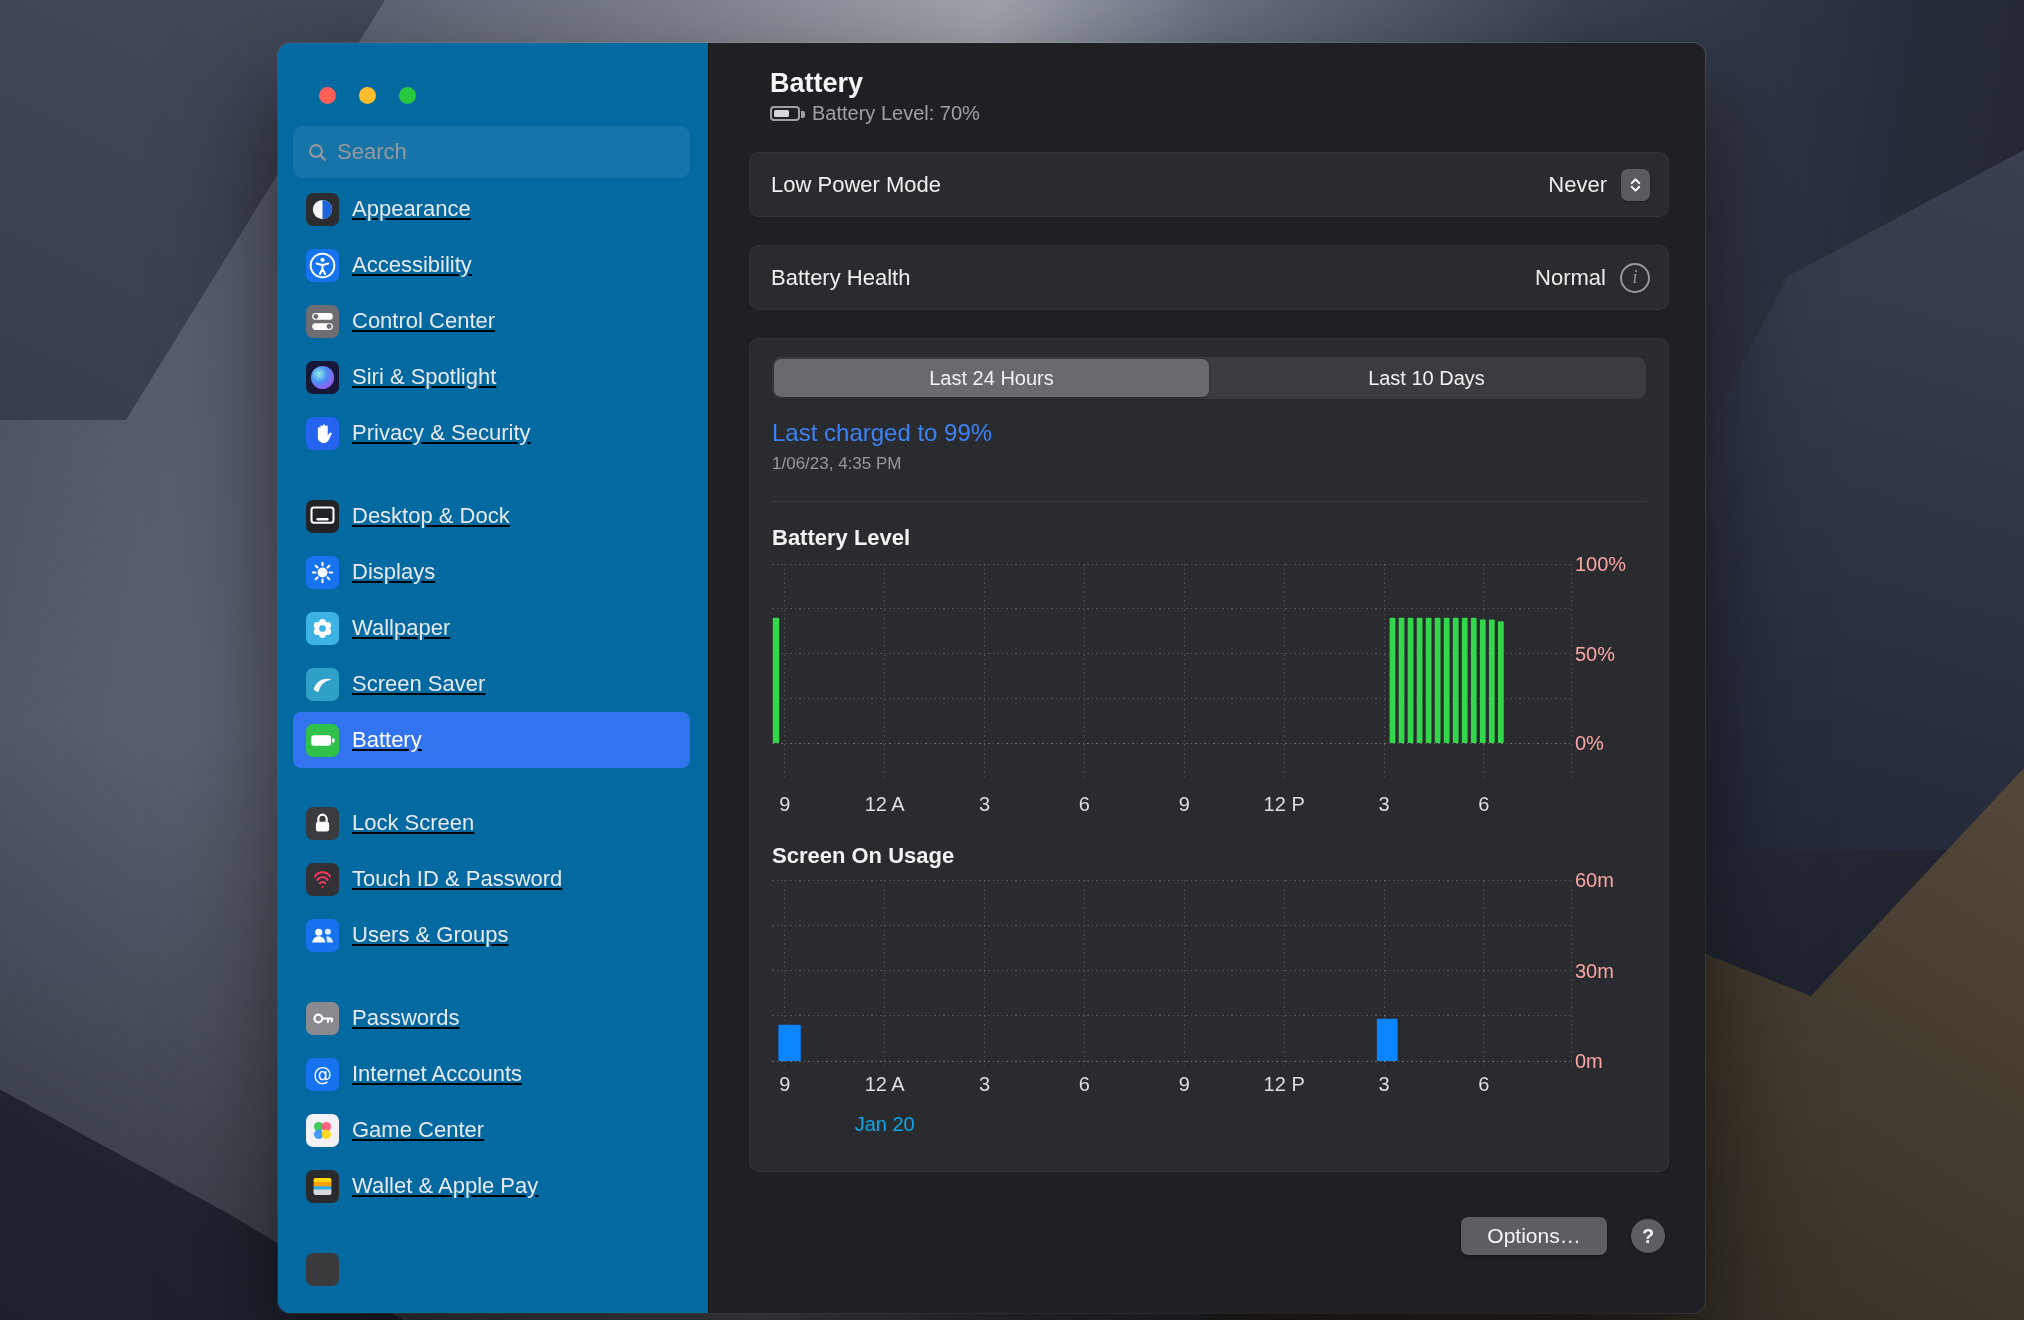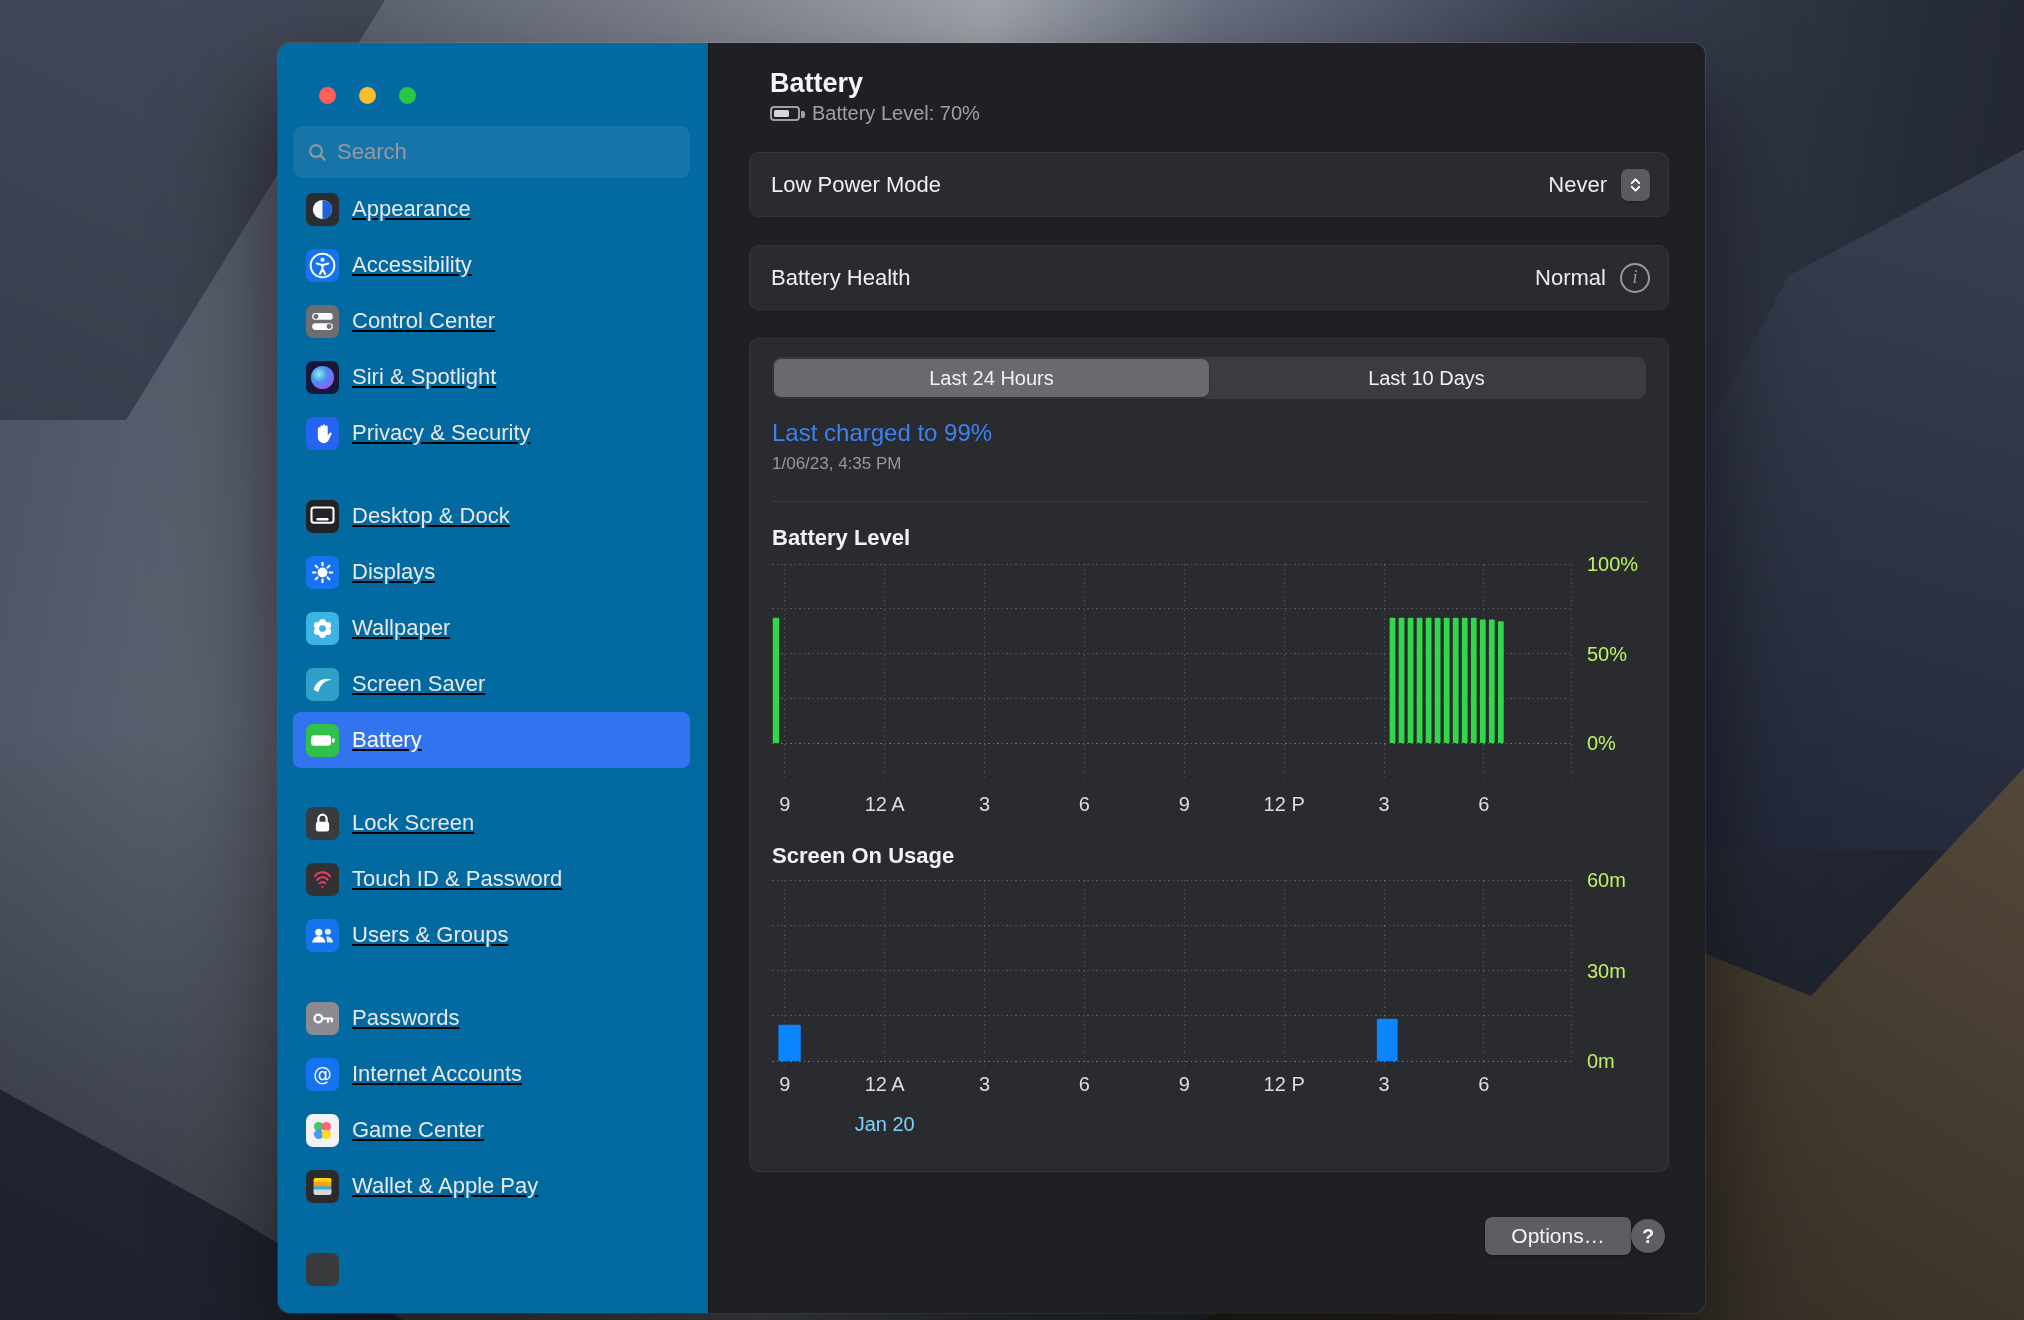--- a/index.html
+++ b/index.html
@@ -74,29 +74,29 @@
 
   .chart-title{font-size:22px;font-weight:bold;color:#f2f2f4;line-height:28px;}
   .cb1 .chart-title{margin-top:22px;}
   .cb2 .chart-title{margin-top:19px;}
   .chart-body{display:flex;margin-top:12px;}
   .cb2 .chart-body{margin-top:10px;}
   .plot{position:relative;width:799px;flex:none;}
   [data-plot="0"]{height:179px;}
   [data-plot="1"]{height:181px;}
   .ylabels{position:relative;width:75px;flex:none;}
-  .ylab{position:absolute;left:16px;height:26px;line-height:26px;font-size:20px;color:#bef264;white-space:nowrap;}
+  .ylab{position:absolute;left:4px;height:26px;line-height:26px;font-size:20px;color:#fca5a5;white-space:nowrap;}
   .xlabels{position:relative;width:799px;height:30px;}
   .cb1 .xlabels{margin-top:50px;}
   .cb2 .xlabels{margin-top:12px;height:26px;}
   .sublabels{position:relative;width:799px;height:28px;margin-top:14px;}
   .xlab{position:absolute;top:0;width:80px;text-align:center;font-size:20px;color:#dedee0;white-space:nowrap;}
-  .xlab.sub{color:#7dd3fc;}
-
-  .footer{display:flex;justify-content:flex-end;align-items:center;margin-top:45px;padding-right:42px;}
+  .xlab.sub{color:#0ea5e9;}
+
+  .footer{display:flex;justify-content:flex-end;align-items:center;gap:24px;margin-top:45px;padding-right:42px;}
   .options-btn{height:38px;min-width:146px;padding:0 20px;background:#5d5e62;border:none;border-radius:7px;color:#f5f5f7;font-size:21px;font-family:inherit;box-shadow:0 1px 3px rgba(0,0,0,.4);cursor:default;}
   .help-btn{width:34px;height:34px;border-radius:50%;background:#5d5e62;border:none;color:#f0f0f2;font-size:20px;font-weight:bold;font-family:inherit;box-shadow:0 1px 3px rgba(0,0,0,.4);cursor:default;}
 </style>
 </head>
 <body>
 
 <div class="wallpaper">
   <div class="ridge r4"></div>
   <div class="ridge r1"></div>
   <div class="ridge r2"></div>

